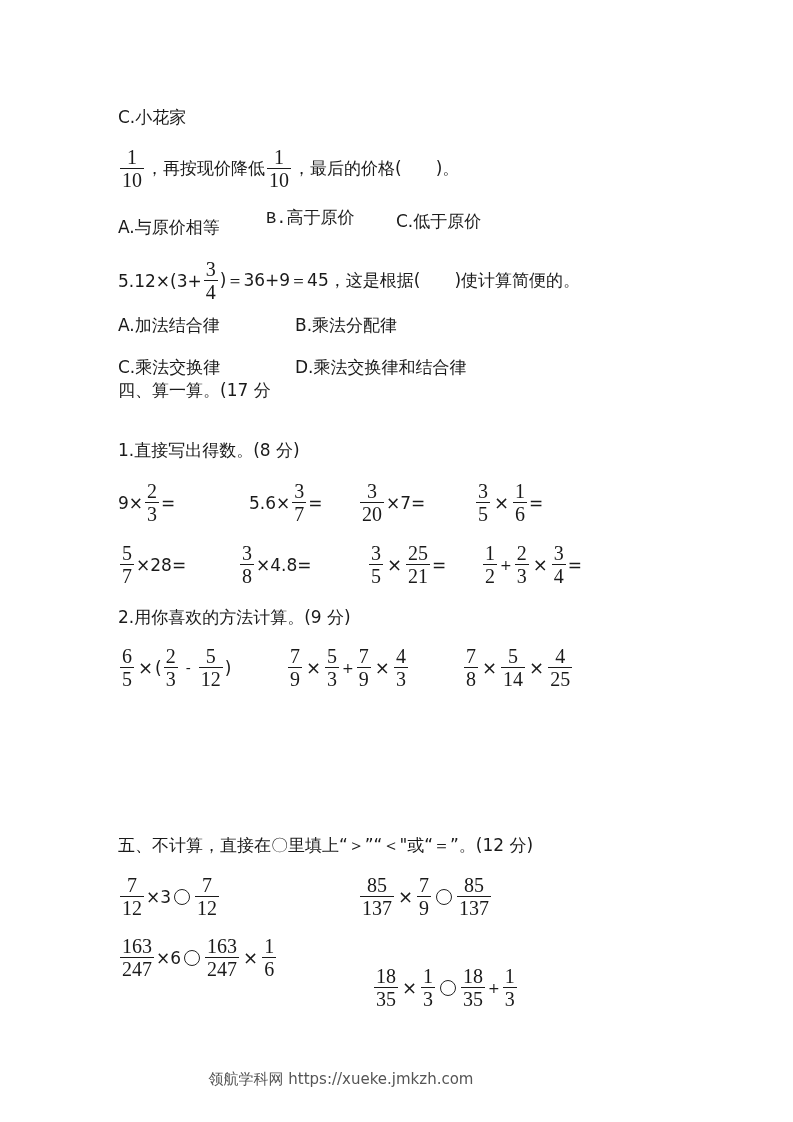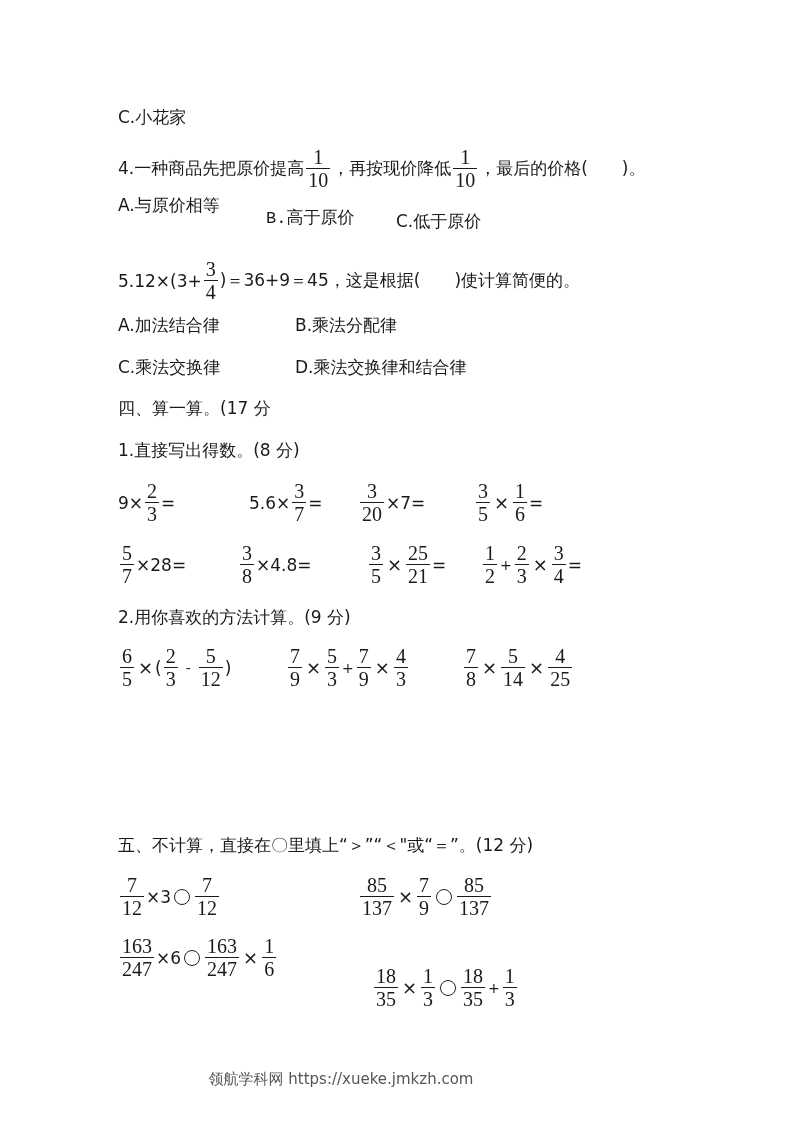--- a/index.html
+++ b/index.html
@@ -17,50 +17,49 @@
     .opt { position: absolute; font-size: 17px; white-space: nowrap; }
     .footer { position: absolute; top: 1070px; left: 0; width: 682px; text-align: center;
               font-size: 15px; color: #555; }
   </style>
 </head>
 <body>
 
 <div class="line" style="top:106px;">C.小花家</div>
 
 <div class="row" style="top:146px; left:118px;">
-  <span>4.一种商品先把原价提高</span>
   <span class="frac">
       <span class="num">1</span>
       <span class="den">10</span>
     </span>
   <span>，再按现价降低</span>
   <span class="frac">
       <span class="num">1</span>
       <span class="den">10</span>
     </span>
   <span>，最后的价格(　　)。</span>
 </div>
-<div class="opt" style="top:194px; left:118px;">A.与原价相等</div>
+<div class="opt" style="top:216px; left:118px;">A.与原价相等</div>
 <div class="opt" style="top:206px; left:266px;font-family:Liberation Mono, monospace;">B.高于原价</div>
 <div class="opt" style="top:210px; left:396px;">C.低于原价</div>
 
 <div class="row" style="top:252px; left:118px;margin-top:6px;">
   <span>5.12×(3+</span>
   <span class="frac">
       <span class="num">3</span>
       <span class="den">4</span>
     </span>
   <span>)＝36+9＝45，这是根据(　　)使计算简便的。</span>
 </div>
 <div class="opt" style="top:314px; left:118px;">A.加法结合律</div>
 <div class="opt" style="top:314px; left:295px;">B.乘法分配律</div>
 <div class="opt" style="top:356px; left:118px;">C.乘法交换律</div>
 <div class="opt" style="top:356px; left:295px;">D.乘法交换律和结合律</div>
 
-<div class="line" style="top:397px;">四、算一算。(17 分</div>
+<div class="line" style="top:379px;">四、算一算。(17 分</div>
 <div class="line" style="top:439px;">1.直接写出得数。(8 分)</div>
 
 <div class="row" style="top:480px; left:118px;">
   <span>9×</span>
   <span class="frac">
       <span class="num">2</span>
       <span class="den">3</span>
     </span>
   <span>=</span>
 </div>

